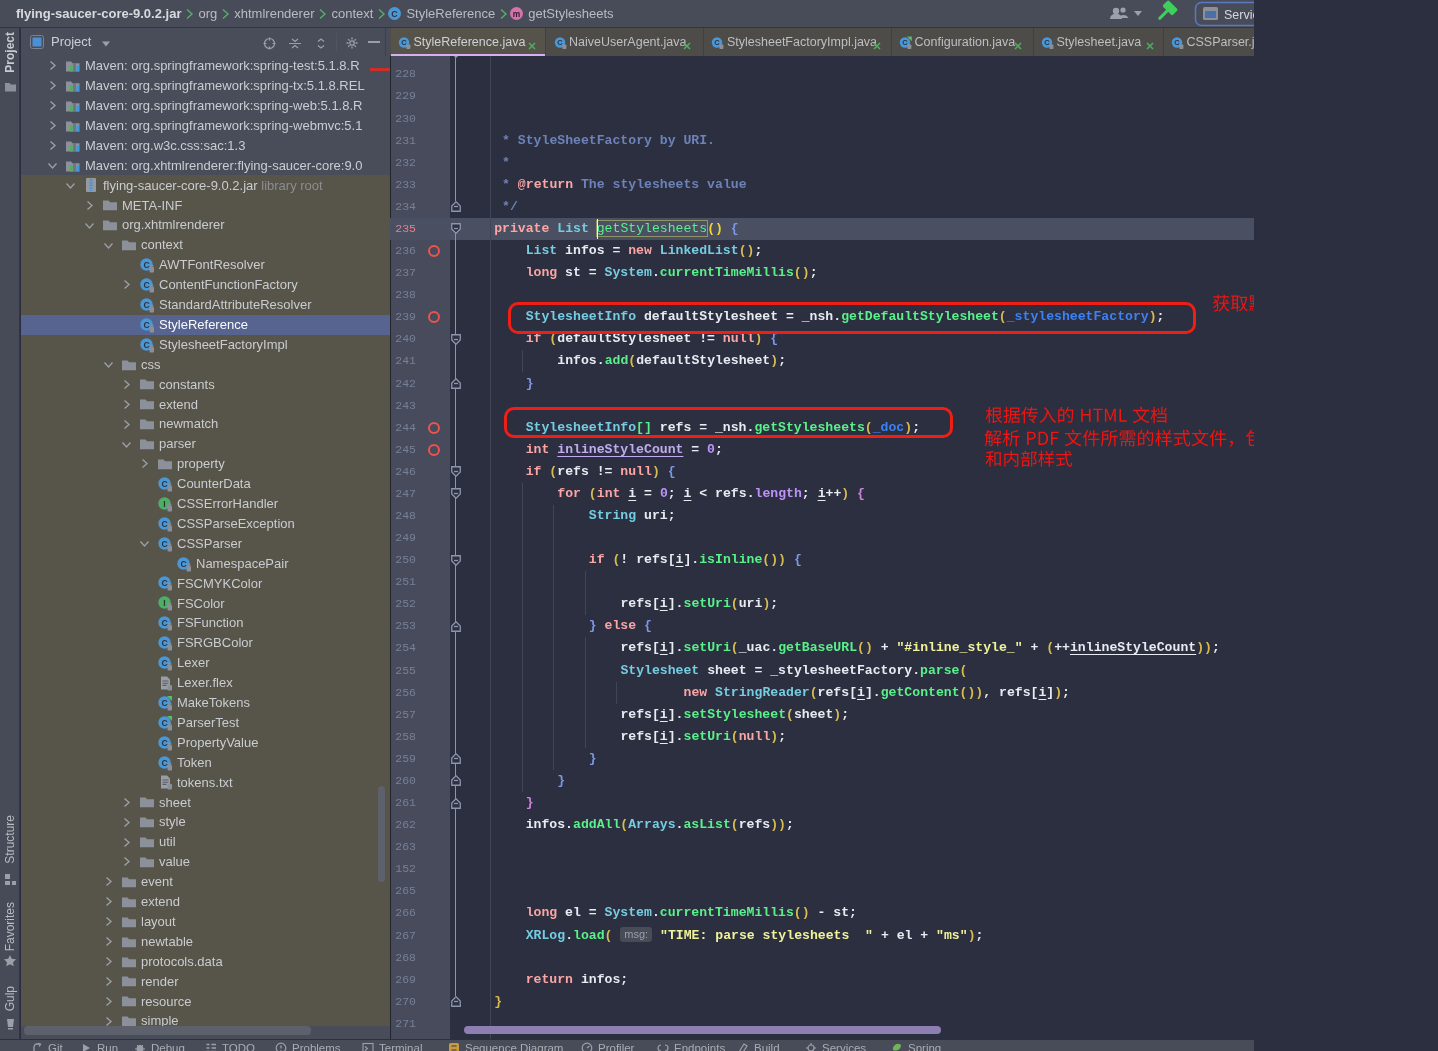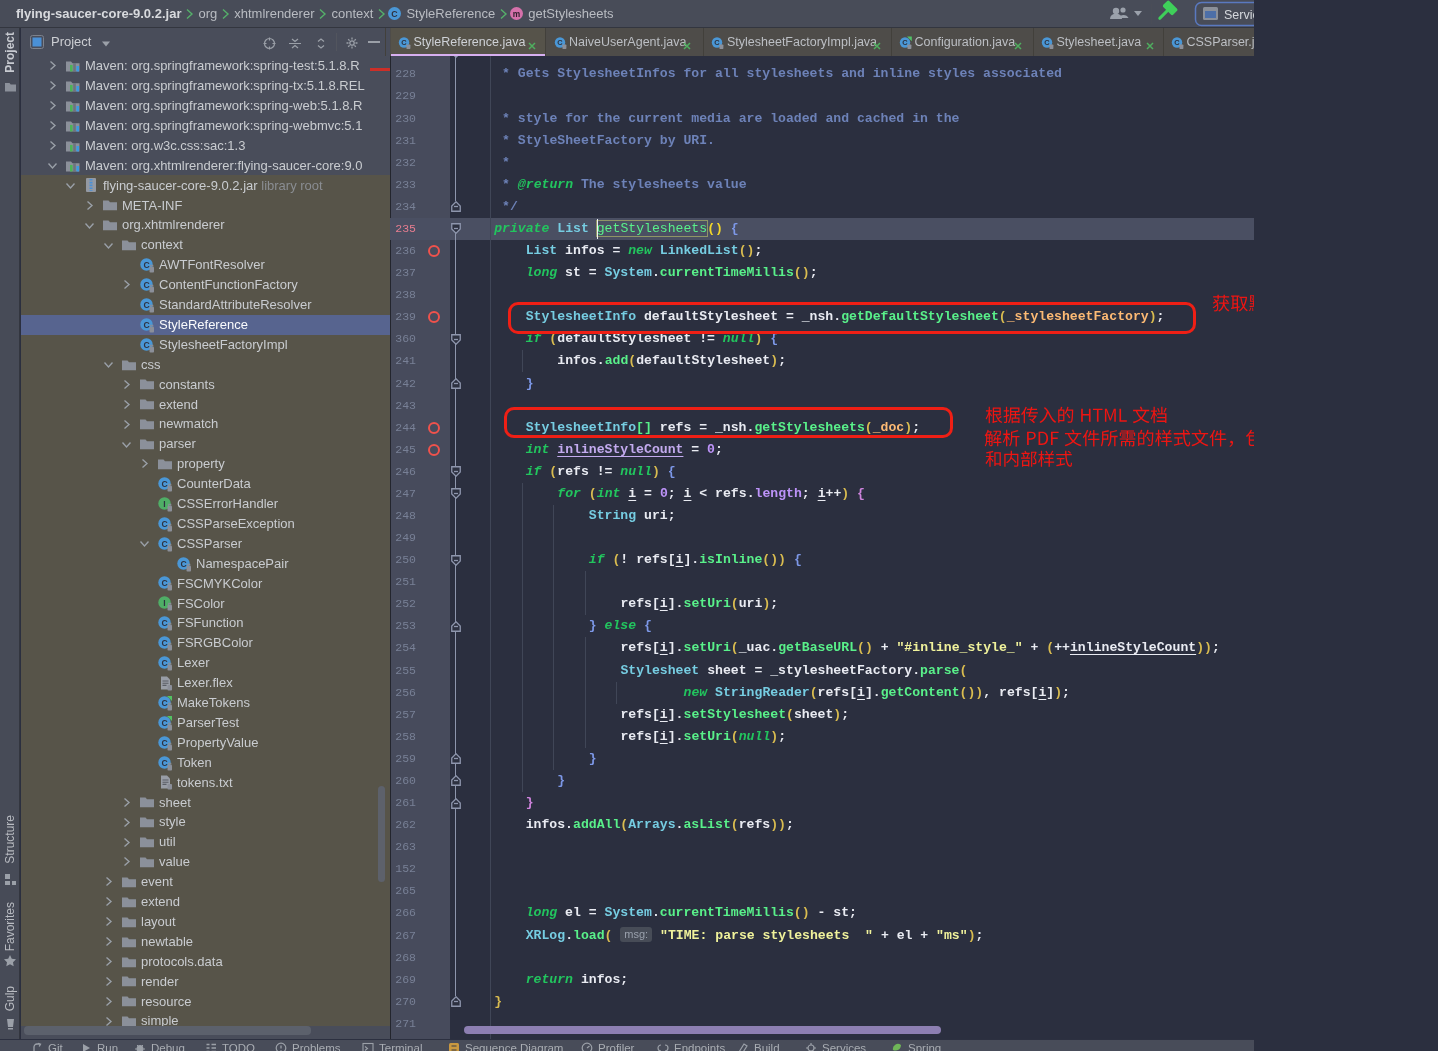--- a/index.html
+++ b/index.html
@@ -32,23 +32,23 @@
 .tabt { position:absolute; top:6.5px; font-size:12.5px; color:#bcbfc4; white-space:nowrap; }
 .tabta { color:#ced1d6; }
 .tabx { top:8.5px; }
 .tabsep { top:0; width:1px; height:28px; background:#42403b; }
 
 #editor { position:absolute; left:390px; top:56px; width:1048px; height:983px; background:#2b2f3f; overflow:hidden; }
 .curline { position:absolute; left:0; width:100%; height:22.1px; background:#4a4f62; }
 .ln,.lnc { position:absolute; width:26px; left:0; text-align:right; font-family:"Liberation Mono",monospace; font-size:11.5px; color:#788096; line-height:22.1px; }
 .lnc { color:#e77d90; }
 .cl { position:absolute; font-family:"Liberation Mono",monospace; font-size:13.15px; font-weight:bold; line-height:22.1px; white-space:pre; color:#e9ebf2; }
-.cl .w { color:#e9ebf2; } .cl .k { color:#22c55e;font-style:italic; } .cl .t { color:#76cde2; }
+.cl .w { color:#e9ebf2; } .cl .k { color:#fca5a5; } .cl .t { color:#76cde2; }
 .cl .m { color:#59f18a; } .cl .s { color:#f0f29b; } .cl .n { color:#bd93f9; }
-.cl .o { color:#fdba74; } .cl .c { color:#6d82b8; } .cl .td { color:#6a92c8; }
+.cl .o { color:#3b82f6; } .cl .c { color:#6d82b8; } .cl .td { color:#6a92c8; }
 .cl .p1 { color:#d9bc50; } .cl .py { color:#f2d62a; } .cl .p2 { color:#cf84de; } .cl .p3 { color:#7d98e8; }
 .cl .u { color:#e9ebf2; text-decoration:underline; text-underline-offset:3px; }
 .cl .un { color:#c3abef; text-decoration:underline; text-underline-offset:3px; }
 .chip { position:relative; display:inline-block; background:#474c57; color:#99a0ac; font-family:"Liberation Sans",sans-serif; font-size:11px; border-radius:3px; padding:0 4px; line-height:15px; vertical-align:1px; }
 .selbox { position:relative; outline:1px solid #8f9566; }
 .ring { width:12px; height:12px; border:2.6px solid #f0524c; border-radius:50%; left:38px; }
 .fold { position:absolute; left:61px; }
 .fline { position:absolute; left:65.2px; width:1.3px; background:#8e96ad; }
 .ig { position:absolute; width:1px; background:#404657; }
 .marginline { position:absolute; left:1033px; top:0; width:1.5px; height:100%; background:#94a0d8; opacity:0.85; }
@@ -714,42 +714,40 @@
 <b class="tabsep" style="left:902.0px"></b>
     </div>
   <div id="editor">
     <div class="marginline"></div>
     <b style="left:0;top:0;width:1px;height:983px;background:#23252d"></b>
 <b style="left:1px;top:0;width:59px;height:983px;background:#474b5c"></b>
 <div class="curline" style="top:161.9px"></div>
 <div class="ln" style="top:-14.7px">227</div>
 <div class="cl" style="top:-14.7px;left:104.2px"><i class="c">/**</i></div>
 <div class="ln" style="top:7.4px">228</div>
-<div class="cl" style="top:7.4px;left:104.2px"><i class="c"> * Gets StylesheetInfos for all stylesheets and inline styles associated</i></div>
 <div class="ln" style="top:29.4px">229</div>
 <div class="ln" style="top:51.5px">230</div>
-<div class="cl" style="top:51.5px;left:104.2px"><i class="c"> * style for the current media are loaded and cached in the</i></div>
 <div class="ln" style="top:73.6px">231</div>
 <div class="cl" style="top:73.6px;left:104.2px"><i class="c"> * StyleSheetFactory by URI.</i></div>
 <div class="ln" style="top:95.7px">232</div>
 <div class="cl" style="top:95.7px;left:104.2px"><i class="c"> *</i></div>
 <div class="ln" style="top:117.8px">233</div>
 <div class="cl" style="top:117.8px;left:104.2px"><i class="c"> * </i><i class="k">@return</i><i class="c"> The stylesheets value</i></div>
 <div class="ln" style="top:139.8px">234</div>
 <div class="cl" style="top:139.8px;left:104.2px"><i class="c"> */</i></div>
 <div class="lnc" style="top:161.9px">235</div>
 <div class="cl" style="top:161.9px;left:104.2px"><i class="k">private</i> <i class="t">List</i> <b class="selbox"><i class="m">getStylesheets</i></b><i class="py">()</i> <i class="p3">{</i></div>
 <div class="ln" style="top:184.0px">236</div>
 <div class="cl" style="top:184.0px;left:135.7px"><i class="t">List</i><i class="w"> infos = </i><i class="k">new</i><i class="w"> </i><i class="t">LinkedList</i><i class="p1">()</i><i class="w">;</i></div>
 <div class="ln" style="top:206.1px">237</div>
 <div class="cl" style="top:206.1px;left:135.7px"><i class="k">long</i><i class="w"> st = </i><i class="t">System</i><i class="w">.</i><i class="m">currentTimeMillis</i><i class="p1">()</i><i class="w">;</i></div>
 <div class="ln" style="top:228.2px">238</div>
 <div class="ln" style="top:250.2px">239</div>
 <div class="cl" style="top:250.2px;left:135.7px"><i class="t">StylesheetInfo</i><i class="w"> defaultStylesheet = _nsh.</i><i class="m">getDefaultStylesheet</i><i class="p1">(</i><i class="o">_stylesheetFactory</i><i class="p1">)</i><i class="w">;</i></div>
-<div class="ln" style="top:272.3px">360</div>
+<div class="ln" style="top:272.3px">240</div>
 <div class="cl" style="top:272.3px;left:135.7px"><i class="k">if</i><i class="w"> </i><i class="p1">(</i><i class="w">defaultStylesheet != </i><i class="k">null</i><i class="p1">)</i><i class="w"> </i><i class="p3">{</i></div>
 <div class="ln" style="top:294.4px">241</div>
 <div class="cl" style="top:294.4px;left:167.3px"><i class="w">infos.</i><i class="m">add</i><i class="p1">(</i><i class="w">defaultStylesheet</i><i class="p1">)</i><i class="w">;</i></div>
 <div class="ln" style="top:316.5px">242</div>
 <div class="cl" style="top:316.5px;left:135.7px"><i class="p3">}</i></div>
 <div class="ln" style="top:338.6px">243</div>
 <div class="ln" style="top:360.6px">244</div>
 <div class="cl" style="top:360.6px;left:135.7px"><i class="t">StylesheetInfo</i><i class="m">[]</i><i class="w"> refs = _nsh.</i><i class="m">getStylesheets</i><i class="p1">(</i><i class="o">_doc</i><i class="p1">)</i><i class="w">;</i></div>
 <div class="ln" style="top:382.7px">245</div>
 <div class="cl" style="top:382.7px;left:135.7px"><i class="k">int</i><i class="w"> </i><i class="un">inlineStyleCount</i><i class="w"> = </i><i class="n">0</i><i class="w">;</i></div>

